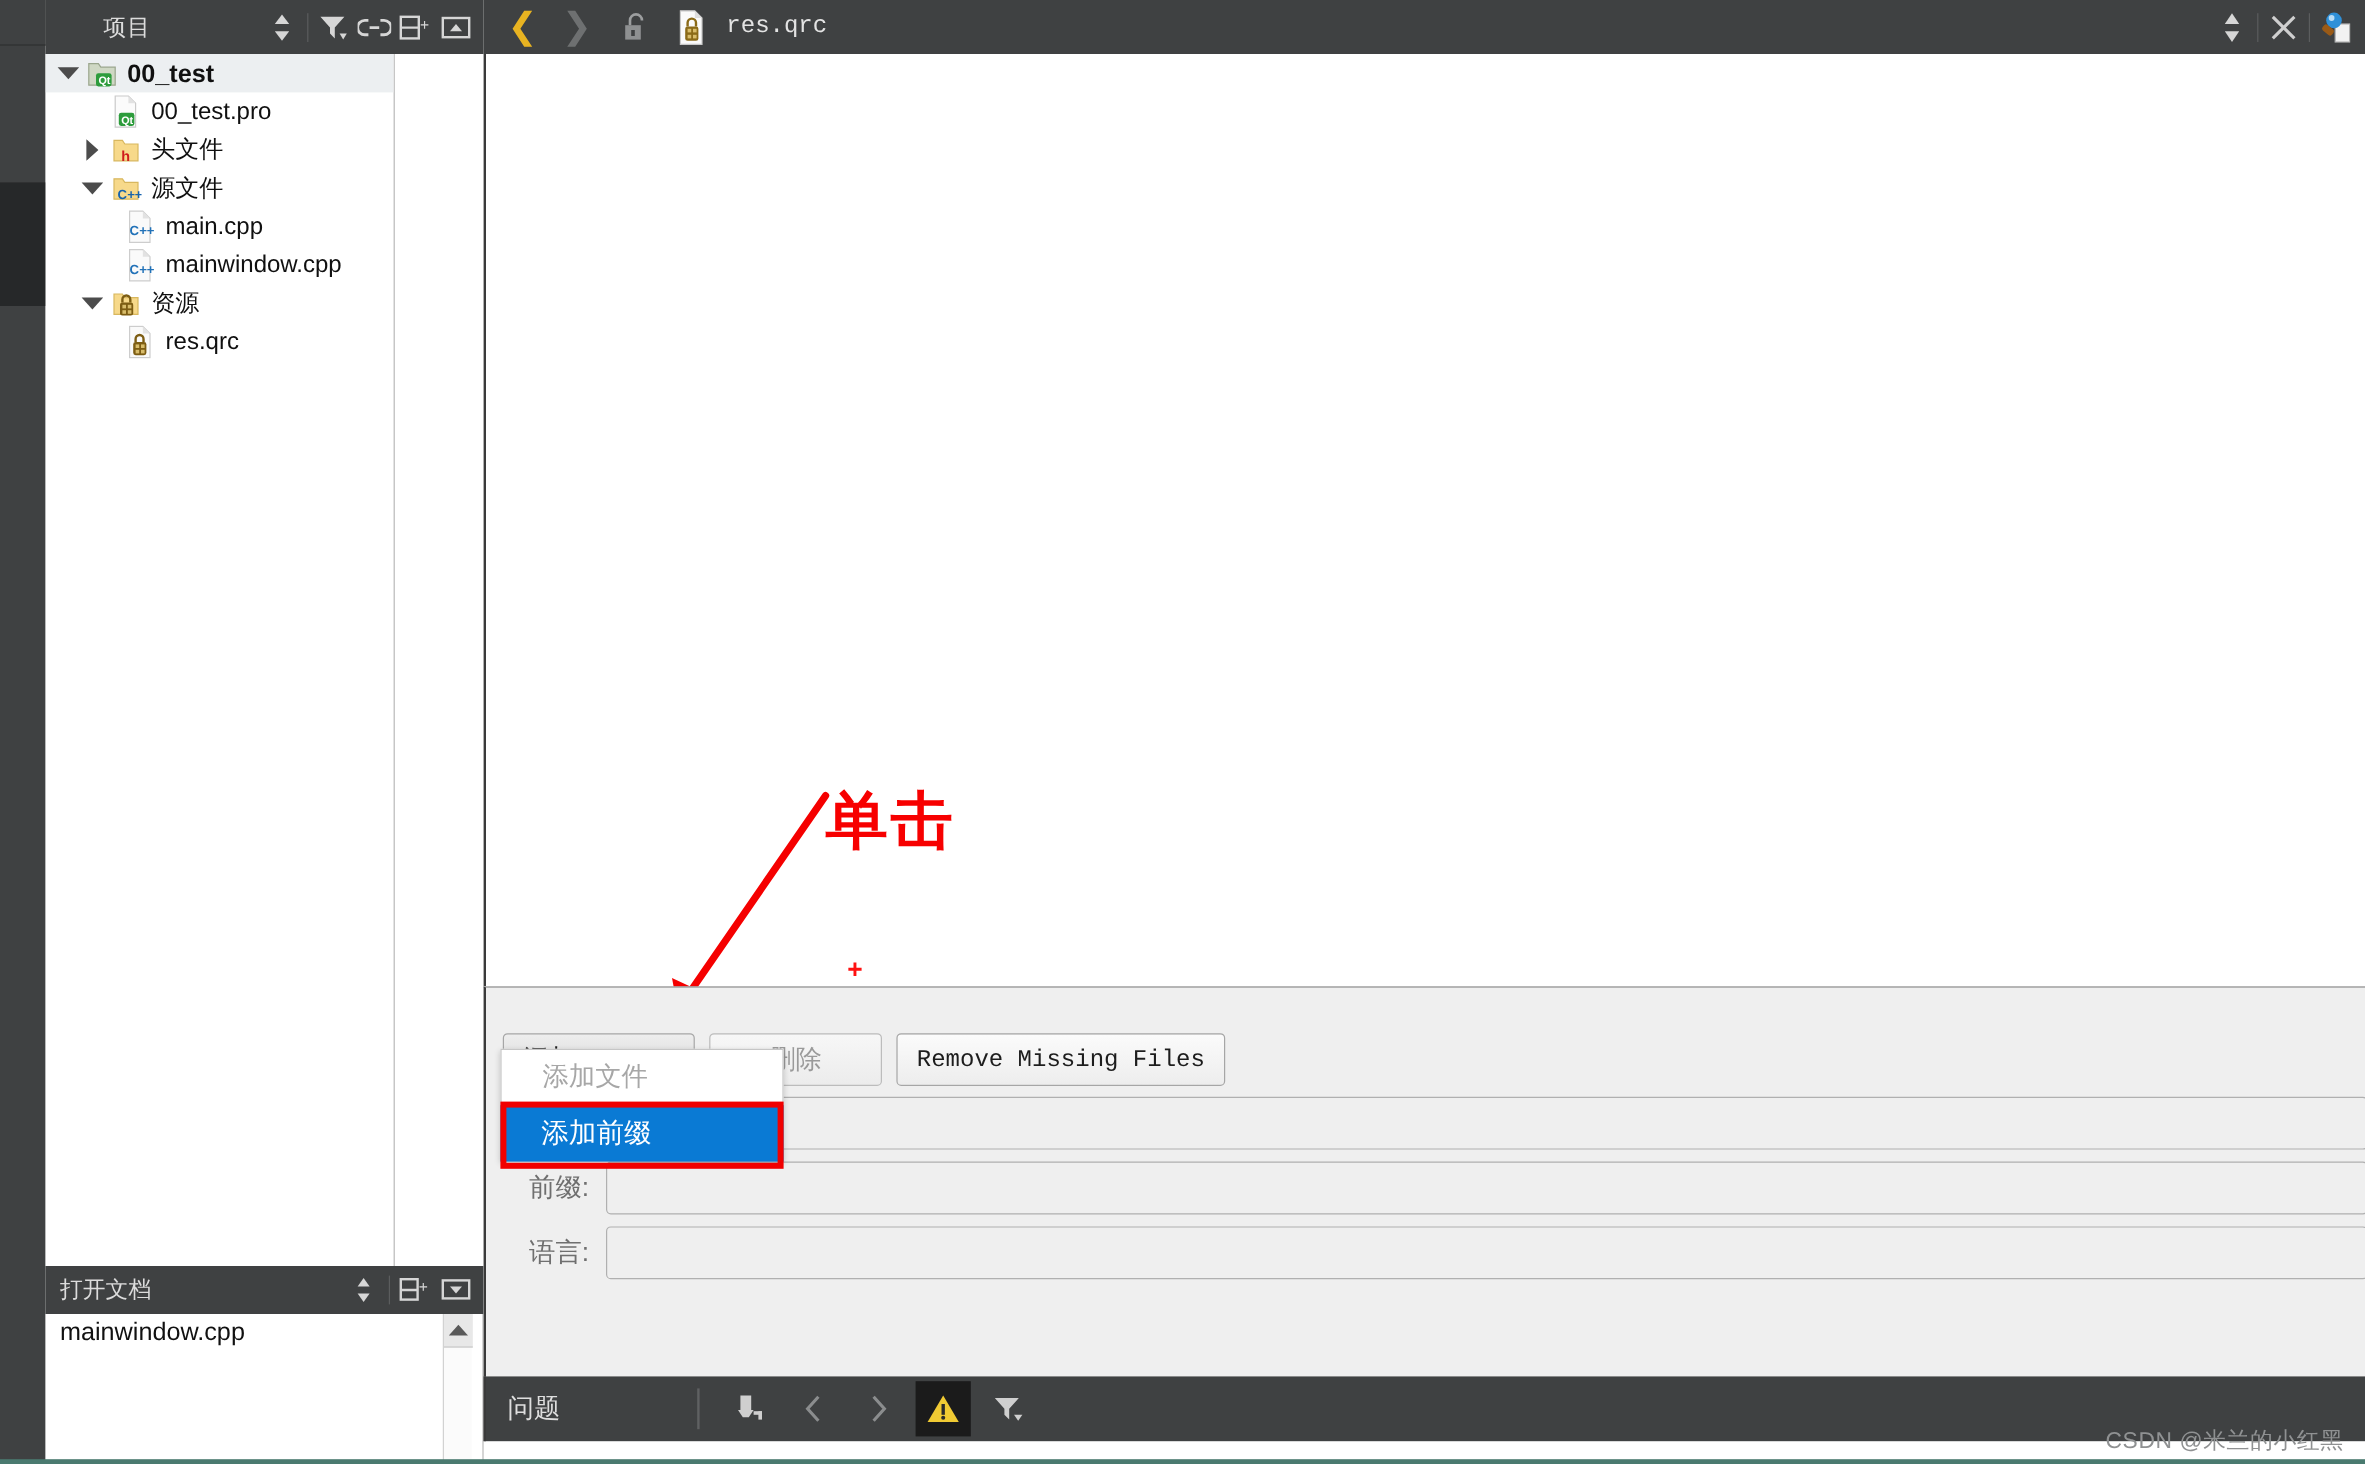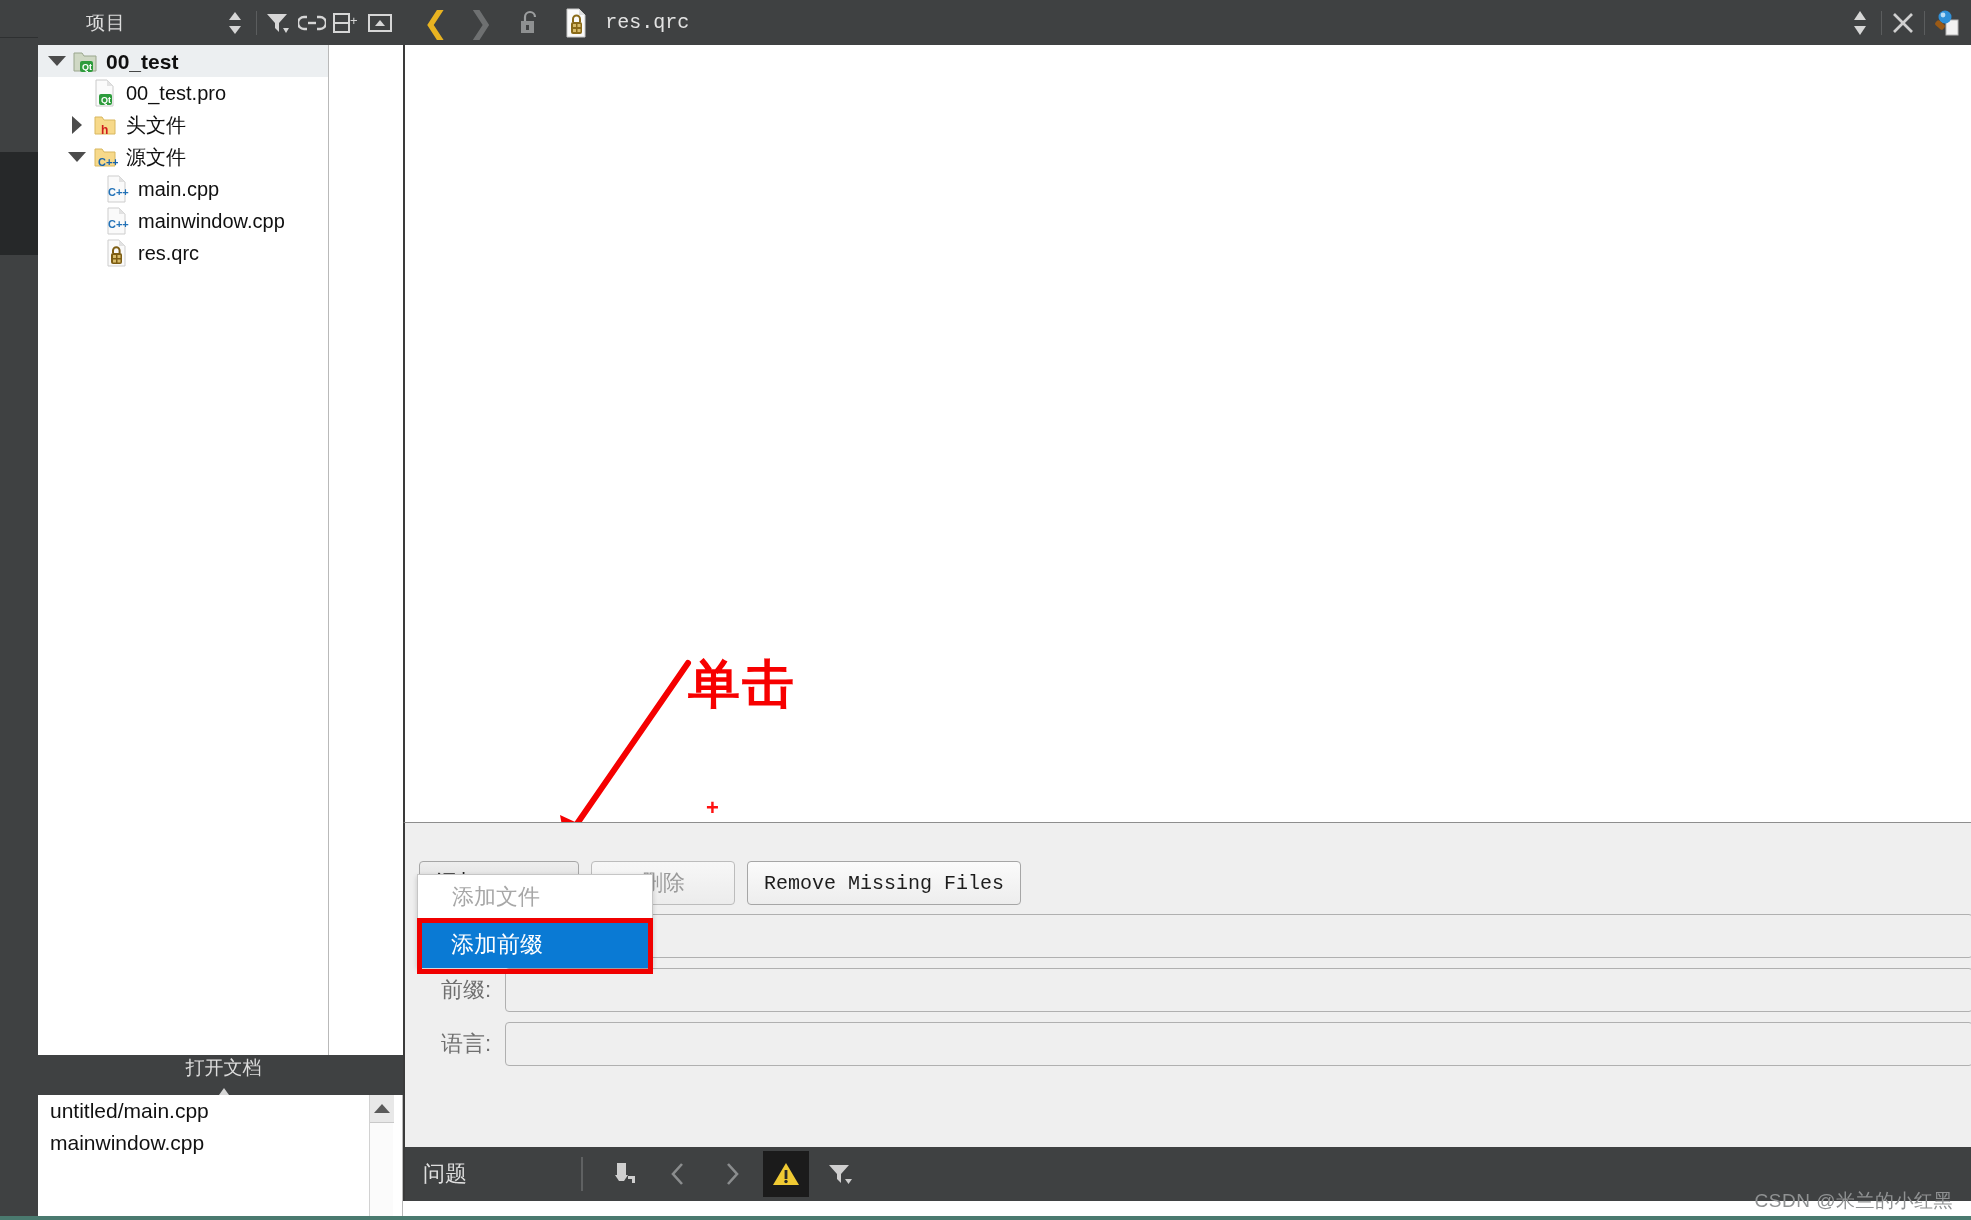--- a/index.html
+++ b/index.html
@@ -64,21 +64,21 @@
   .arrow .tri-down { width:0;height:0;border-left:9px solid transparent;border-right:9px solid transparent;border-top:10px solid #4c4c4c; }
   .arrow .tri-right{ width:0;height:0;border-top:9px solid transparent;border-bottom:9px solid transparent;border-left:10px solid #4c4c4c; }
   .ico { width: 30px; flex:0 0 30px; display:flex; align-items:center; justify-content:center; margin-right: 6px; }
   .lbl { line-height: 1; }
   .indent-1 { padding-left: 26px; }
   .indent-2 { padding-left: 64px; }
 
   
   .opendoc-bar {
     position: absolute; left: 38px; top: 1055px; width: 365px; height: 40px;
-    background: #3f4142; color:#dcdcdc; display:flex; align-items:center; padding: 0 6px 0 12px; flex-direction: column;
+    background: #3f4142; color:#dcdcdc; display:flex; align-items:center; padding: 0 6px 0 12px;
   }
   .opendoc-bar .title { font-size: 19px; }
   .opendoc-list {
     position: absolute; left: 38px; top: 1095px; width: 365px; height: 125px;
     background:#fff; border-right: 1px solid #b9b9b9; overflow:hidden;
   }
   .doc-item { font-size: 21px; color:#111; height: 32px; line-height:32px; padding-left: 12px; white-space:nowrap; }
   .doc-scroll {
     position:absolute; right: 9px; top: 0px; width: 24px; height: 125px; background:#fbfbfb;
     border-left:1px solid #d2d2d2;
@@ -334,20 +334,39 @@
       <span class="ico">
         <svg width="24" height="28" viewBox="0 0 24 28">
           <path d="M3 1 H14 L20 7 V27 H3 Z" fill="#fafafa" stroke="#cdcdcd"></path>
           <path d="M14 1 V7 H20 Z" fill="#e2e2e2"></path>
           <text x="3" y="21" font-size="11" fill="#2272b8" font-family="sans-serif" font-weight="bold">C++</text>
         </svg>
       </span>
       <span class="lbl">mainwindow.cpp</span>
     </div>
 
+    <div class="tree-row indent-1">
+      <span class="arrow">
+          <i class="tri-down"></i>
+        </span>
+      <span class="ico">
+        <svg width="26" height="26" viewBox="0 0 26 26">
+          <path d="M3 5 H10 L12 8 H23 V22 H3 Z" fill="#f7d98a" stroke="#d8b75e"></path>
+          <rect x="8" y="12" width="11" height="11" rx="2" fill="#7d5d13"></rect>
+          <path d="M10 12 v-2.5 a3.3 3.3 0 0 1 6.6 0 v2.5" stroke="#7d5d13" stroke-width="2" fill="none"></path>
+          <g fill="#d8bc6a">
+            <rect x="10" y="14" width="3" height="3"></rect>
+              <rect x="14.5" y="14" width="3" height="3"></rect>
+            <rect x="10" y="18.5" width="3" height="3"></rect>
+              <rect x="14.5" y="18.5" width="3" height="3"></rect>
+          </g>
+        </svg>
+      </span>
+      <span class="lbl">资源</span>
+    </div>
 
     <div class="tree-row indent-2">
       <span class="ico">
         <svg width="24" height="28" viewBox="0 0 24 28">
           <path d="M3 1 H14 L20 7 V27 H3 Z" fill="#fafafa" stroke="#cdcdcd"></path>
           <path d="M14 1 V7 H20 Z" fill="#e2e2e2"></path>
           <rect x="6" y="14" width="11" height="11" rx="2" fill="#7d5d13"></rect>
           <path d="M8 14 v-2.5 a3.3 3.3 0 0 1 6.6 0 v2.5" stroke="#7d5d13" stroke-width="2" fill="none"></path>
           <g fill="#d8bc6a">
             <rect x="8" y="16" width="3" height="3"></rect>
@@ -380,21 +399,20 @@
     </div>
     <div class="tb-btn">
       <svg width="28" height="20" viewBox="0 0 28 20">
         <rect x="3" y="2" width="22" height="15" stroke="#d6d6d6" stroke-width="2" fill="none"></rect>
         <polygon points="9,7 19,7 14,13" fill="#d6d6d6"></polygon>
       </svg>
     </div>
   </div>
 
   <div class="opendoc-list">
-    <div class="doc-item">untitled/main.cpp</div>
     <div class="doc-item">mainwindow.cpp</div>
     <div class="doc-scroll">
       <div class="up">
           <i></i>
         </div>
     </div>
   </div>
 
   <div class="editor-canvas"></div>
 

